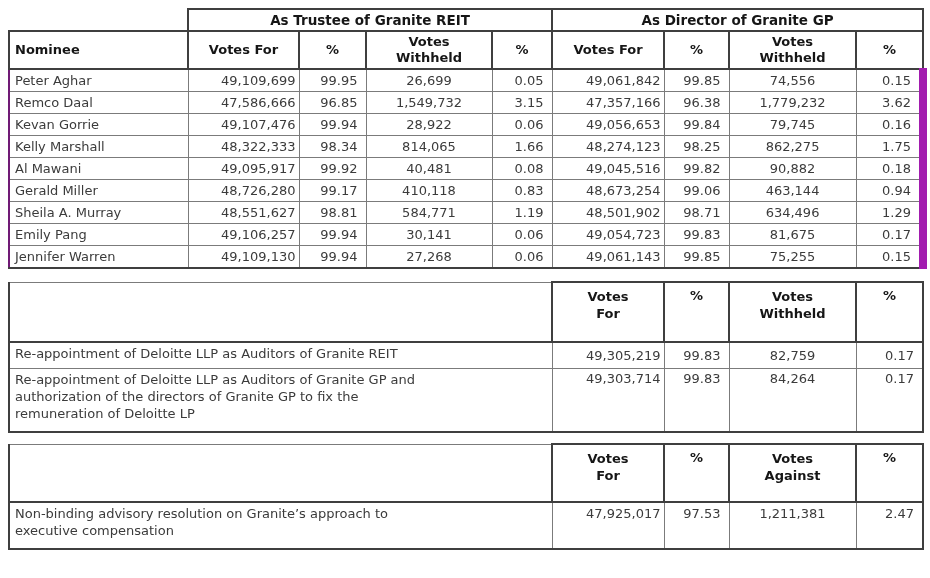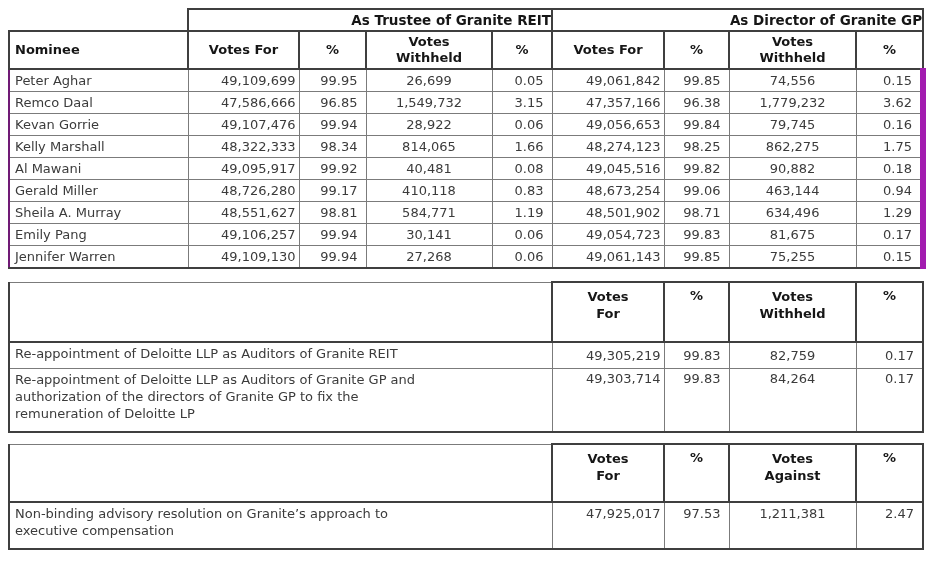--- a/index.html
+++ b/index.html
@@ -6,29 +6,29 @@
   body{width:930px;height:578px;overflow:hidden;
        font-family:"DejaVu Sans","Liberation Sans",sans-serif;}
   .page{position:relative;width:930px;height:578px;background:#ffffff;}
 
   table{border-collapse:collapse;table-layout:fixed;}
   .tbl{font-size:13px;color:#3b3b3b;}
 
   
   .top{margin:8px 0 0 8px;width:914px;}
   .top th.banner{border:2px solid #3f3f3f;height:20px;font-size:13.5px;
-                 font-weight:bold;color:#161616;text-align:right;padding:0;}
+                 font-weight:bold;color:#161616;text-align:center;padding:0;}
   td.blank,th.blank{border:none;background:transparent;}
   .top th.h{border:2px solid #3f3f3f;height:36px;font-size:13px;font-weight:bold;
             color:#161616;text-align:center;vertical-align:middle;padding:0;line-height:16px;}
   .top th.name-h{text-align:left;padding-left:5px;}
   .top tbody td{border:1px solid #7b7b7b;height:21px;white-space:nowrap;
                 overflow:hidden;padding:0;}
   .top tbody td:first-child{border-left:2px solid #701a75;}
-  .top tbody td:last-child{border-right:6px solid #a21caf;margin-left:44px;}
+  .top tbody td:last-child{border-right:8px solid #a21caf;margin-left:44px;}
   .top tbody tr:first-child td{border-top:2px solid #3f3f3f;}
   .top tbody tr:last-child td{border-bottom:2px solid #3f3f3f;}
 
   .name{text-align:left;padding-left:5px !important;}
   .num{text-align:right;padding-right:3px !important;}
   .pct{text-align:right;padding-right:8px !important;}
   .ctr{text-align:center;}
 
   .wrapn{display:inline-block;max-width:76px;line-height:16px;}
   .wrapvf{display:inline-block;max-width:50px;line-height:17px;}

